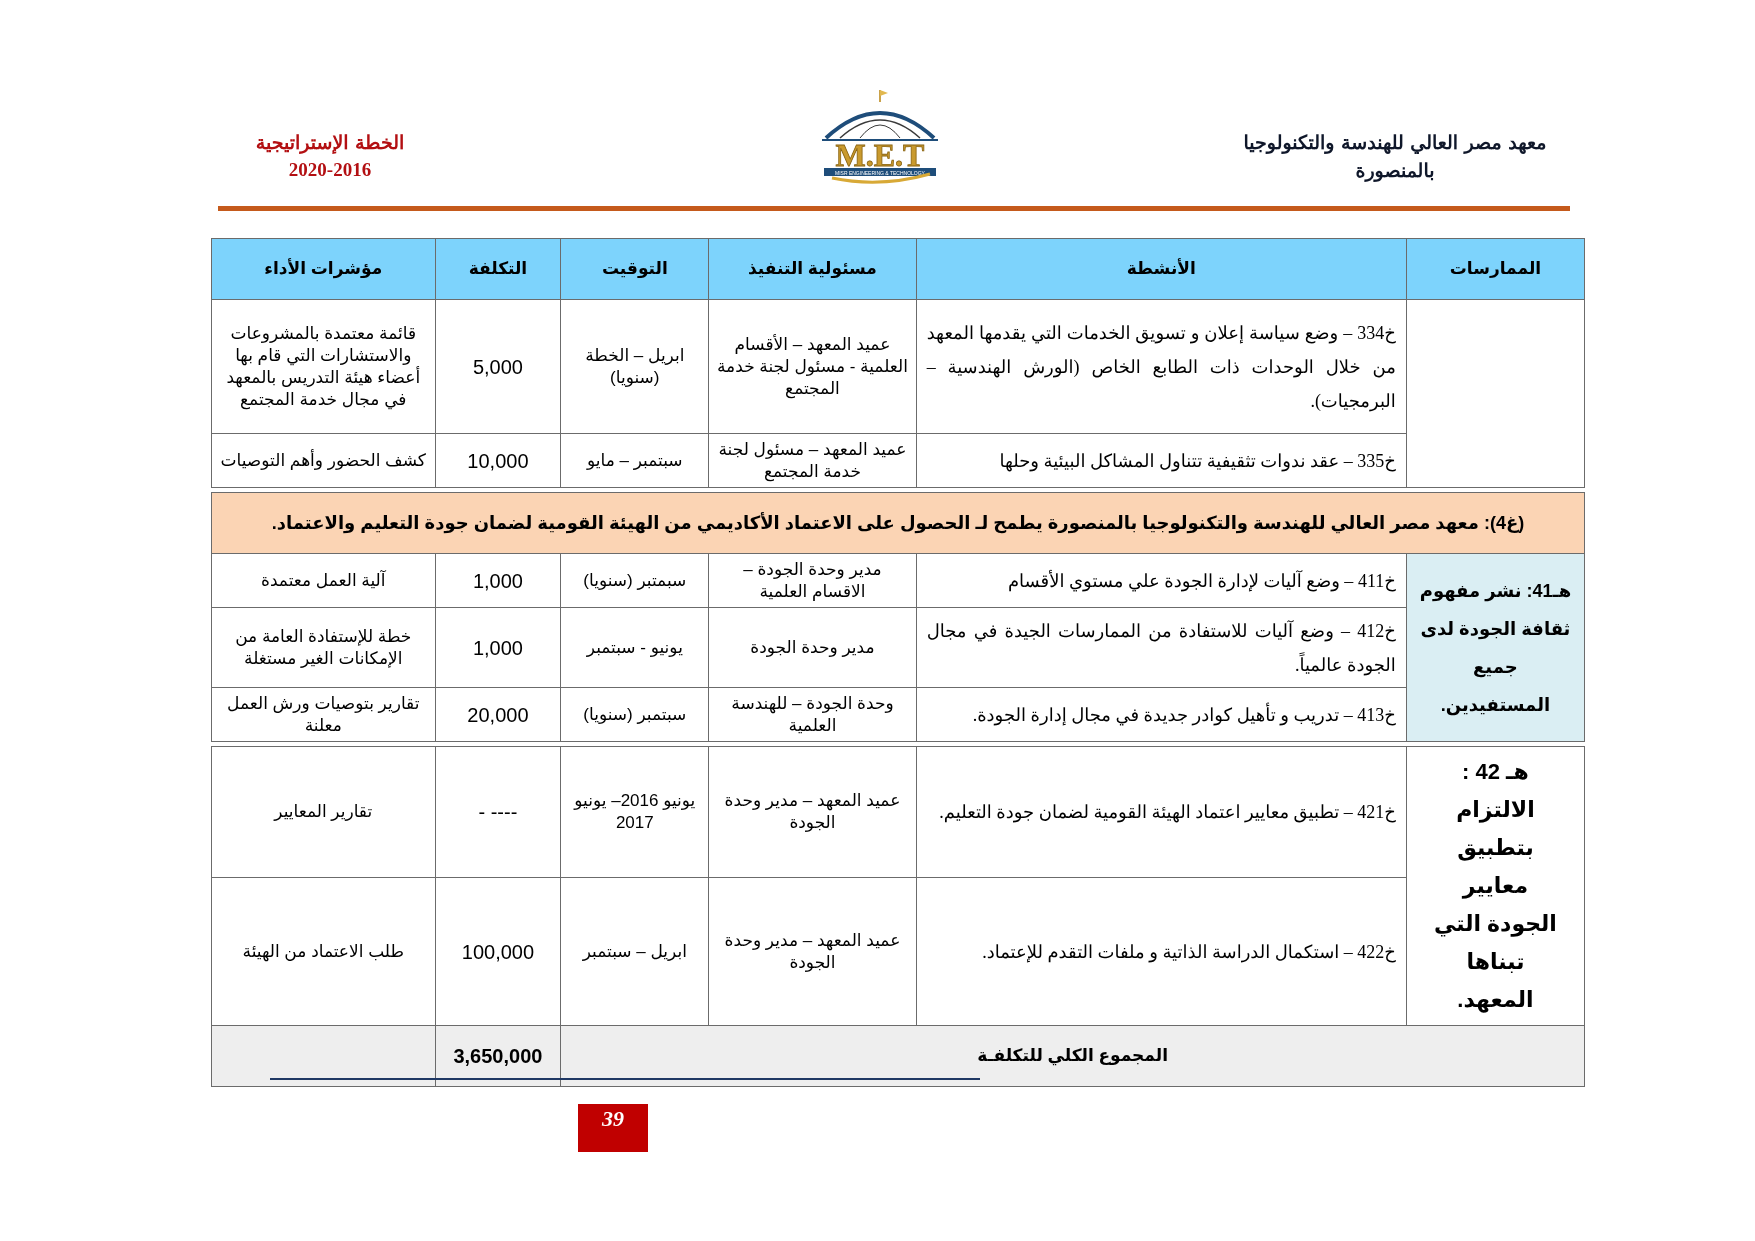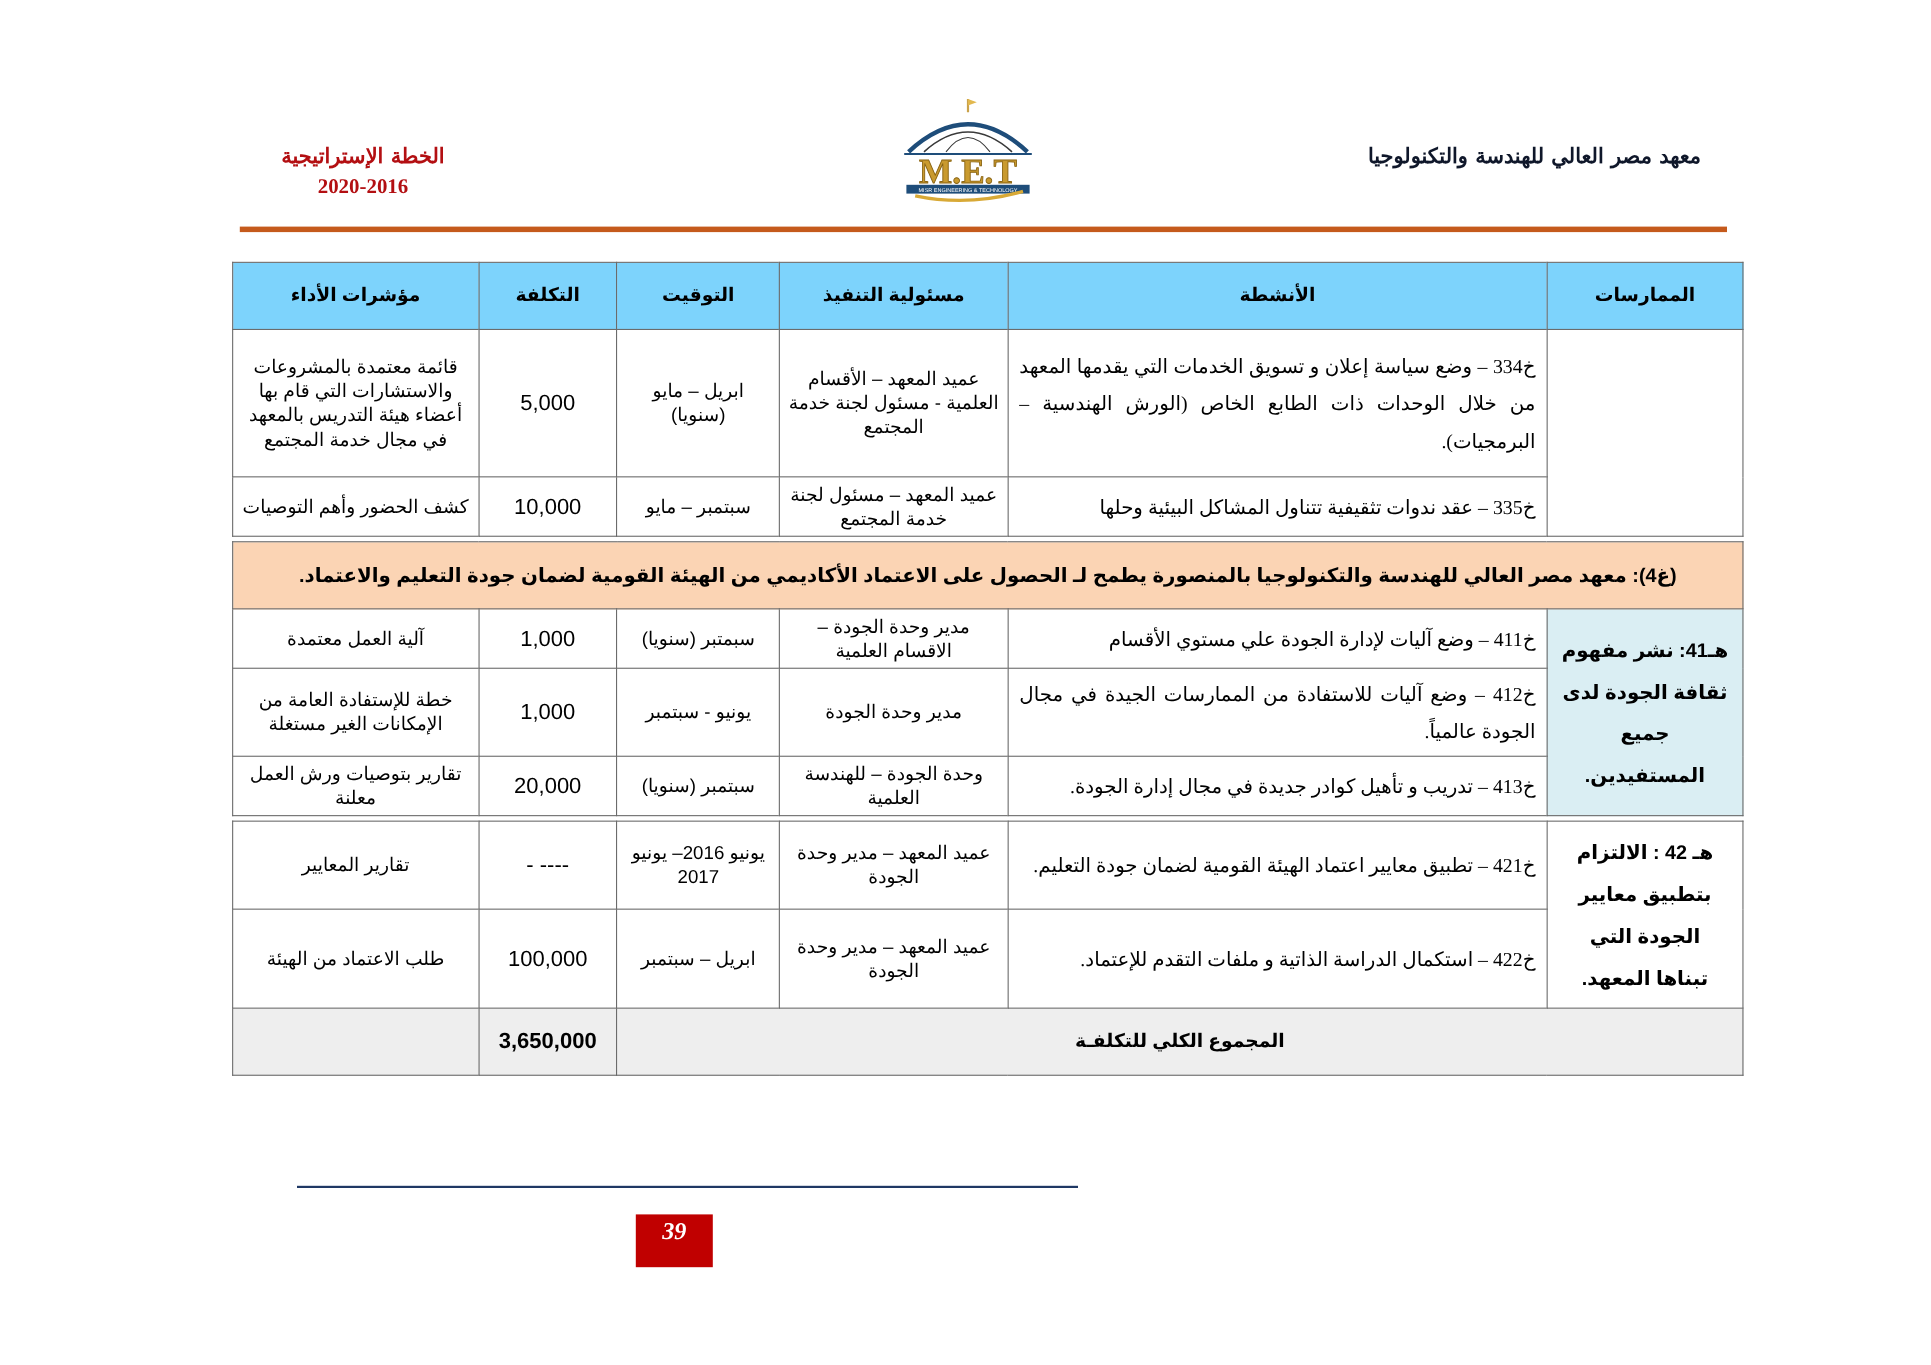--- a/index.html
+++ b/index.html
@@ -25,21 +25,21 @@
   .tbl-wrap { position: absolute; left: 211px; top: 238px; width: 1374px; direction: rtl; }
   table { border-collapse: collapse; width: 100%; table-layout: fixed; }
   td, th { border: 1.5px solid #6b6b6b; text-align: center; vertical-align: middle; padding: 2px 6px;
            font-size: 17px; line-height: 22px; font-weight: normal; }
   th { background: #7dd3fc; height: 56px; font-weight: bold; font-size: 17px; }
   .act { text-align: justify; text-align-last: right; font-family: "Liberation Serif", "DejaVu Serif", serif;
          font-size: 18px; line-height: 34px; padding: 4px 10px; }
   .num { font-size: 20px; font-family: "Liberation Sans", sans-serif; direction: ltr; }
   .goal { background: #fbd4b4; font-weight: bold; font-size: 18px; height: 56px; }
   .practice { background: #daeef3; font-weight: bold; font-size: 18px; line-height: 38px; padding: 6px 10px; }
-  .practice2 { font-weight: bold; font-size: 18px; line-height: 38px; padding: 6px 23px; }
+  .practice2 { font-weight: bold; font-size: 22px; line-height: 38px; padding: 6px 23px; }
   .total td { background: #eeeeee; height: 56px; font-weight: bold; }
   .gap td { border: none; height: 4px; padding: 0; }
 
   
   .ftr-rule { position: absolute; left: 270px; top: 1078px; width: 710px; height: 2px; background: #1f3864; }
   .page-box { position: absolute; left: 578px; top: 1104px; width: 70px; height: 48px; background: #c00000;
               color: #fff; font-family: "Liberation Serif", serif; font-style: italic; font-weight: bold;
               font-size: 22px; text-align: center; line-height: 30px; }
 </style>
 </head>
@@ -64,20 +64,21 @@
     <text x="68" y="78" text-anchor="middle" font-family="Liberation Serif, serif" font-weight="bold" font-size="32" fill="#c99a2e" stroke="#8a6412" stroke-width="0.8">M.E.T</text>
 
     <rect x="12" y="80" width="112" height="8" fill="#1e4d7a"></rect>
     <text x="68" y="86.5" text-anchor="middle" font-family="Liberation Sans, sans-serif" font-size="5" fill="#ffffff">MISR ENGINEERING &amp; TECHNOLOGY</text>
     <path d="M20 90 Q68 100 118 86" fill="none" stroke="#d8a936" stroke-width="3"></path>
   </svg>
 </div>
 
 <div class="hdr-right">
   <div class="t1">معهد مصر العالي للهندسة والتكنولوجيا</div>
+  <div class="t2">بالمنصورة</div>
 </div>
 
 <div class="hdr-rule"></div>
 
 <div class="tbl-wrap">
 <table>
   <colgroup>
     <col style="width:177px">
     <col style="width:487px">
     <col style="width:206px">
@@ -94,21 +95,21 @@
       <th>التكلفة</th>
       <th>مؤشرات الأداء</th>
     </tr>
   </thead>
   <tbody>
 
     <tr style="height:134px">
       <td rowspan="2"></td>
       <td class="act">خ334 – وضع سياسة إعلان و تسويق الخدمات التي يقدمها المعهد من خلال الوحدات ذات الطابع الخاص (الورش الهندسية – البرمجيات).</td>
       <td>عميد المعهد – الأقسام العلمية - مسئول لجنة خدمة المجتمع</td>
-      <td>ابريل – مايو (سنويا)</td>
+      <td>ابريل – الخطة (سنويا)</td>
       <td class="num">5,000</td>
       <td>قائمة معتمدة بالمشروعات والاستشارات التي قام بها أعضاء هيئة التدريس بالمعهد في مجال خدمة المجتمع</td>
     </tr>
     <tr style="height:54px">
       <td class="act">خ335 – عقد ندوات تثقيفية تتناول المشاكل البيئية وحلها</td>
       <td>عميد المعهد – مسئول لجنة خدمة المجتمع</td>
       <td>سبتمبر – مايو</td>
       <td class="num">10,000</td>
       <td>كشف الحضور وأهم التوصيات</td>
     </tr>

